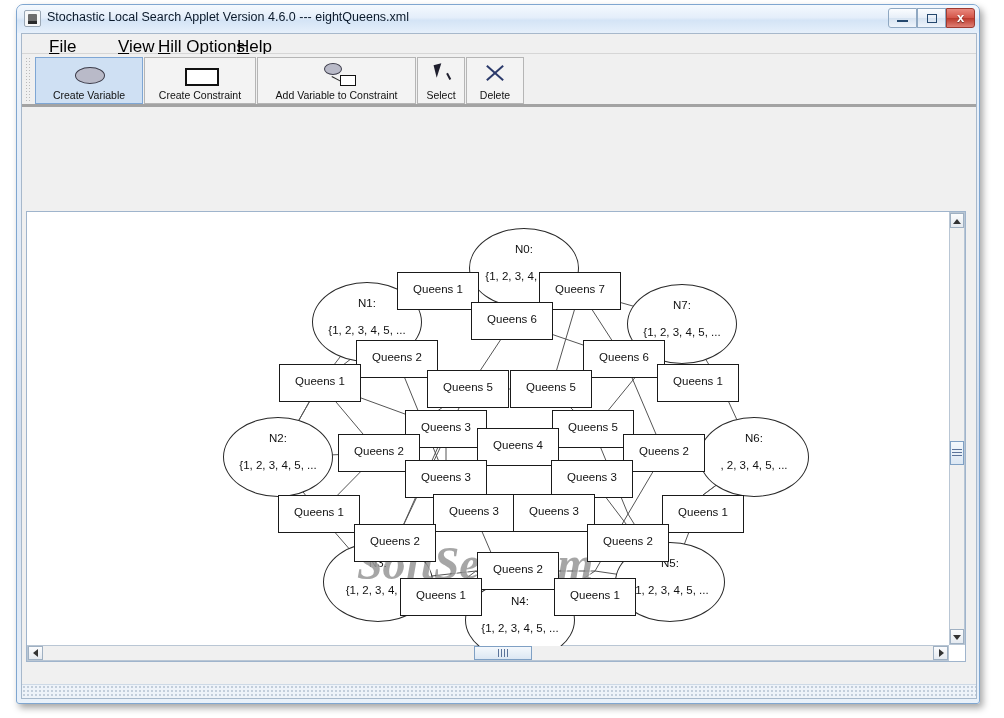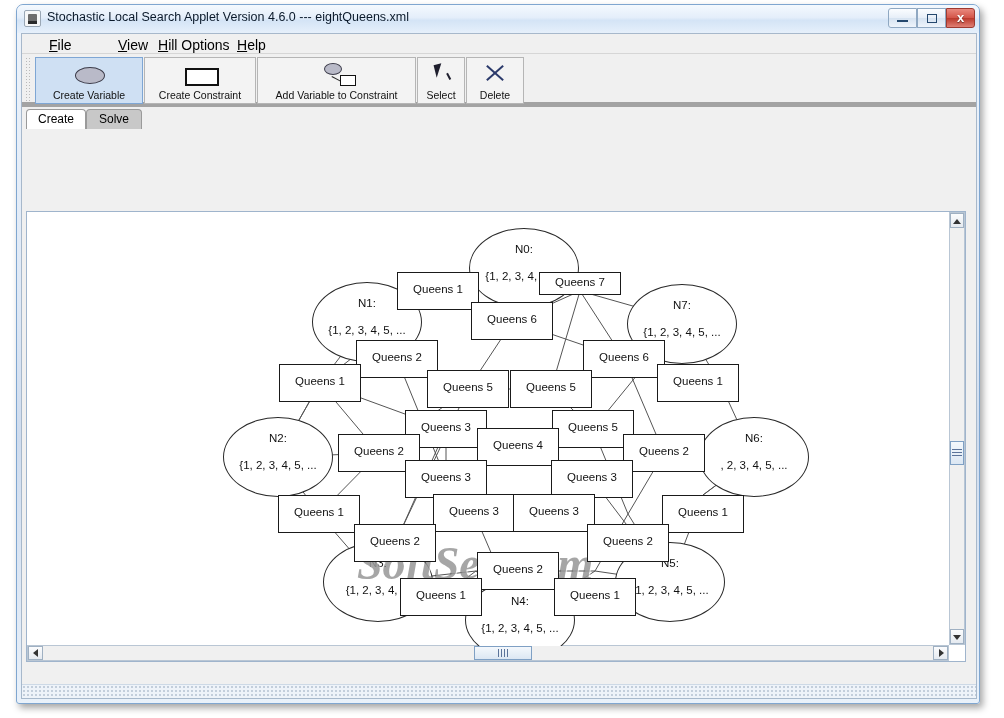--- a/index.html
+++ b/index.html
@@ -75,28 +75,28 @@
     border:1px solid #a7b8cb;
     box-sizing:border-box;
   }
   
   #menubar{
     position:absolute;left:0;top:0;width:100%;height:20px;
     background:#f0f0f0;border-bottom:1px solid #d6d6d6;
     box-sizing:border-box;
   }
   .menu-item{
-    position:absolute;top:3px;font-size:14px;color:#000;
+    position:absolute;top:3px;font-size:17px;color:#000;
     padding:0 3px;cursor:default;white-space:nowrap;text-align:right;
   }
   .menu-item u{text-decoration:underline;}
   
   #toolbar{
     position:absolute;left:0;top:20px;width:100%;height:53px;
-    background:#f0f0f0;border-bottom:5px solid #a3a3a3;
+    background:#f0f0f0;border-bottom:3px solid #a3a3a3;
     box-sizing:border-box;
   }
   #grip{
     position:absolute;left:3px;top:3px;width:7px;height:46px;
     background-image:radial-gradient(#b4b4b4 40%,transparent 41%);
     background-size:3px 3px;opacity:.9;
   }
   .tbtn{
     position:absolute;top:3px;height:47px;
     border:1px solid #b5b5b5;box-sizing:border-box;
@@ -328,24 +328,20 @@
         </div>
         <div class="tbtn" style="left: 444px; width: 58px;">
           <div class="ico">
             <div class="ico-x1"></div>
             <div class="ico-x2"></div>
           </div>
           <div class="lbl">Delete</div>
         </div>
       </div>
 
-    <div id="tabstrip">
-        <div class="tab sel" style="left: 4px; width: 60px;">Create</div>
-        <div class="tab unsel" style="left: 64px; width: 56px;">Solve</div>
-      </div>
 
 
     <div id="canvaspane">
       <div id="canvas">
         <svg id="edges" viewBox="0 0 923 434">
             <line x1="497" y1="56" x2="411" y2="79" stroke="#555" stroke-width="1"></line>
             <line x1="497" y1="56" x2="553" y2="79" stroke="#555" stroke-width="1"></line>
             <line x1="497" y1="56" x2="486" y2="109" stroke="#555" stroke-width="1"></line>
             <line x1="340" y1="110" x2="411" y2="79" stroke="#555" stroke-width="1"></line>
             <line x1="340" y1="110" x2="370" y2="147" stroke="#555" stroke-width="1"></line>
@@ -438,21 +434,21 @@
             <div class="nlabel">N6:</div>
             <div class="ndom">, 2, 3, 4, 5, ...</div>
           </div>
           <div class="gnode" style="left: 600px; top: 72px; width: 110px; height: 80px;">
             <div class="nlabel">N7:</div>
             <div class="ndom">{1, 2, 3, 4, 5, ...</div>
           </div>
           <div class="gbox" style="left: 370px; top: 60px; width: 82px; height: 38px; z-index: 8;">
             <span>Queens 1</span>
           </div>
-          <div class="gbox" style="left: 512px; top: 60px; width: 82px; height: 23px; z-index: 9;">
+          <div class="gbox" style="left: 512px; top: 60px; width: 82px; height: 38px; z-index: 9;">
             <span>Queens 7</span>
           </div>
           <div class="gbox" style="left: 444px; top: 90px; width: 82px; height: 38px; z-index: 10;">
             <span>Queens 6</span>
           </div>
           <div class="gbox" style="left: 329px; top: 128px; width: 82px; height: 38px; z-index: 11;">
             <span>Queens 2</span>
           </div>
           <div class="gbox" style="left: 556px; top: 128px; width: 82px; height: 38px; z-index: 12;">
             <span>Queens 6</span>

